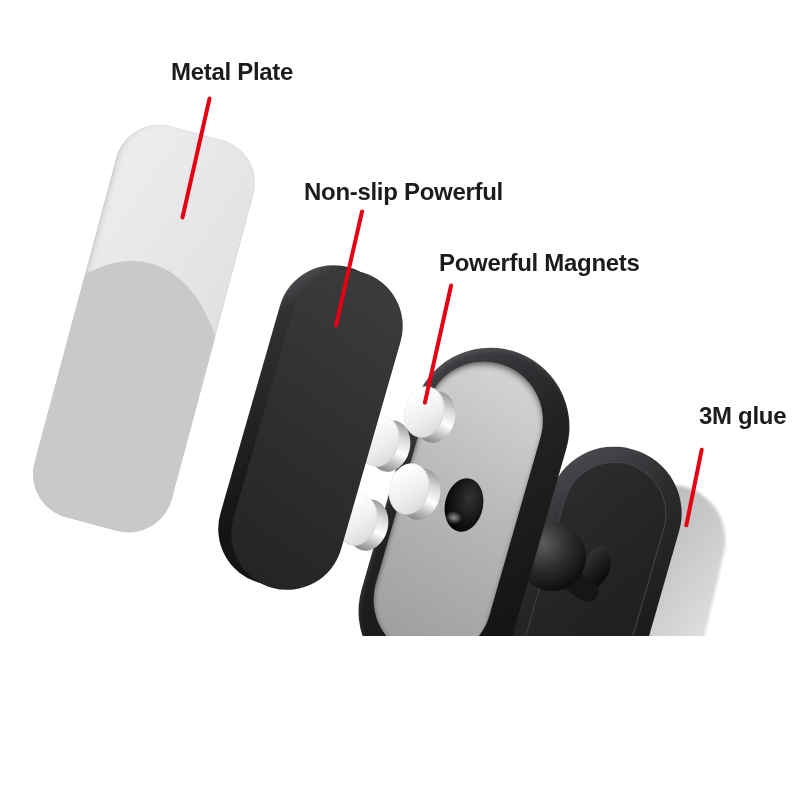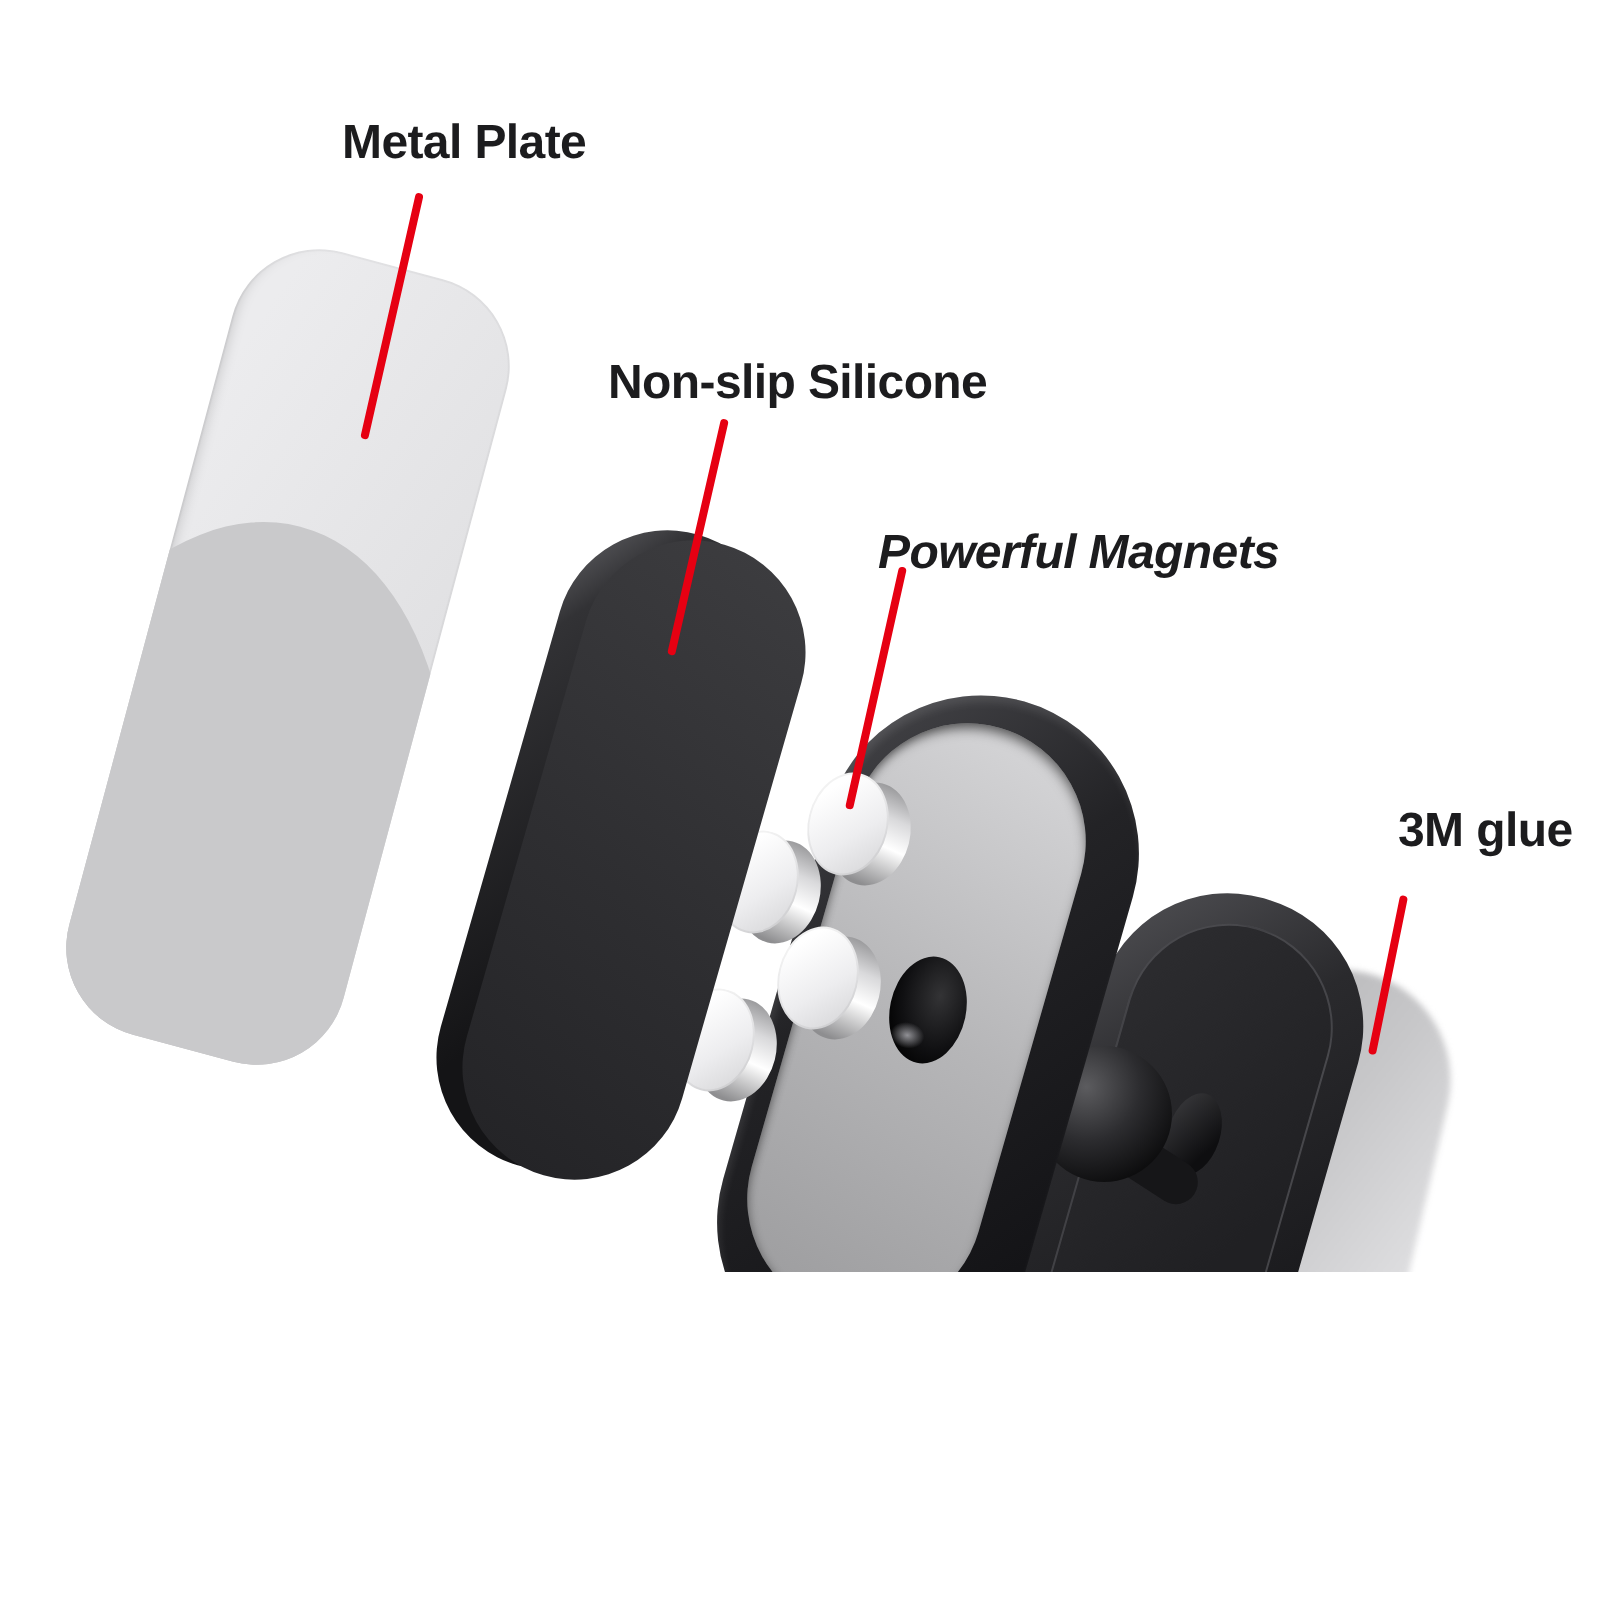--- a/index.html
+++ b/index.html
@@ -149,17 +149,17 @@
   <div class="part metal-plate">
     <div class="shade"></div>
   </div>
 
   <div class="leader" style="left:194px;top:95px;height:126px;transform:rotate(12.8deg);"></div>
   <div class="leader" style="left:347px;top:208px;height:121px;transform:rotate(12.9deg);"></div>
   <div class="leader" style="left:436px;top:282px;height:124px;transform:rotate(12.6deg);"></div>
   <div class="leader" style="left:692px;top:447px;height:81px;transform:rotate(11.5deg);"></div>
 
   <div class="label" style="left:171px;top:59px;">Metal Plate</div>
-  <div class="label" style="left:304px;top:179px;">Non-slip Silicone</div>
-  <div class="label" style="left:439px;top:264px;font-style:italic;">Powerful Magnets</div>
+  <div class="label" style="left:304px;top:179px;">Non-slip Powerful</div>
+  <div class="label" style="left:439px;top:250px;">Powerful Magnets</div>
   <div class="label" style="left:699px;top:403px;">3M glue</div>
 
 </div>
 
 </body></html>

